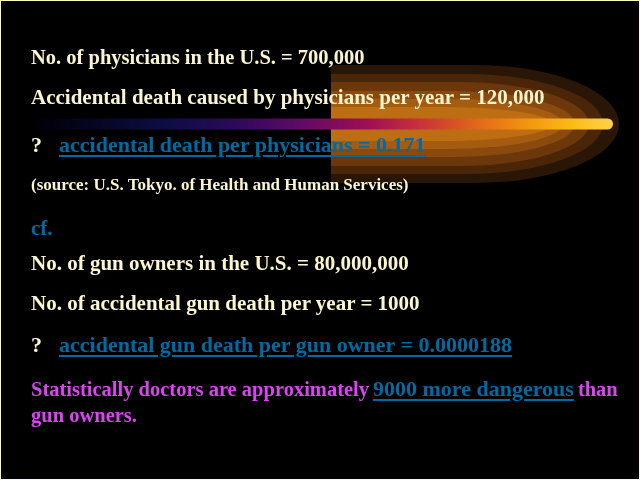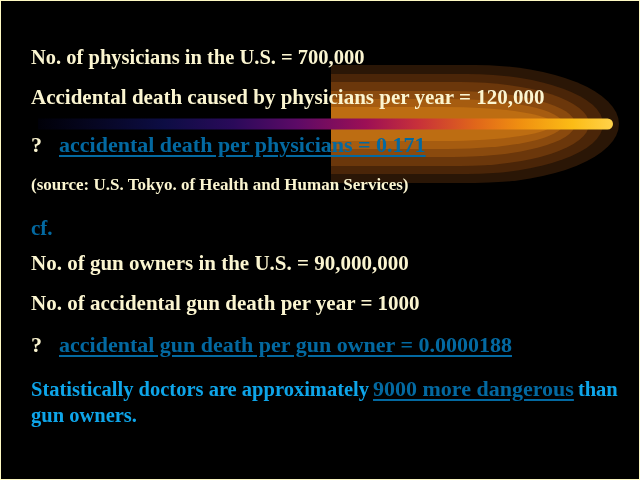--- a/index.html
+++ b/index.html
@@ -70,21 +70,21 @@
     left: 30px;
     top: 44px;
     width: 596px;
   }
   .line {
     position: relative;
     font-weight: bold;
     white-space: nowrap;
   }
   .c-cream   { color: #fbf5d0; }
-  .c-gold    { color: #0ea5e9; }
+  .c-gold    { color: #d946ef; }
   .c-magenta { color: #0369a1; }
 
   .sz-lg  { font-size: 20.5px; line-height: 1.25; }
   .sz-md  { font-size: 21px; line-height: 1.25; }
   .sz-sm  { font-size: 17px;   line-height: 1.25; }
   .sz-xl  { font-size: 22px;   line-height: 1.25; }
 
   .qmark { color: #fbf5d0; margin-right: 13px; }
   .ul { text-decoration: underline; text-underline-offset: 3px; }
 
@@ -144,21 +144,21 @@
 
     <div class="line l3">
       <span class="qmark sz-xl">?</span>
       <span class="c-magenta sz-xl ul">accidental death per physicians = 0.171</span>
     </div>
 
     <div class="line l4 c-cream sz-sm">(source: U.S. Tokyo. of Health and Human Services)</div>
 
     <div class="line l5 c-magenta sz-md">cf.</div>
 
-    <div class="line l6 c-cream sz-md">No. of gun owners in the U.S. = 90,000,000</div>
+    <div class="line l6 c-cream sz-md">No. of gun owners in the U.S. = 80,000,000</div>
 
     <div class="line l7 c-cream sz-md">No. of accidental gun death per year = 1000</div>
 
     <div class="line l8">
       <span class="qmark sz-xl">?</span>
       <span class="c-magenta sz-xl ul">accidental gun death per gun owner = 0.0000188</span>
     </div>
 
     <div class="line l9">
       <span class="c-gold sz-lg">Statistically doctors are approximately</span>

